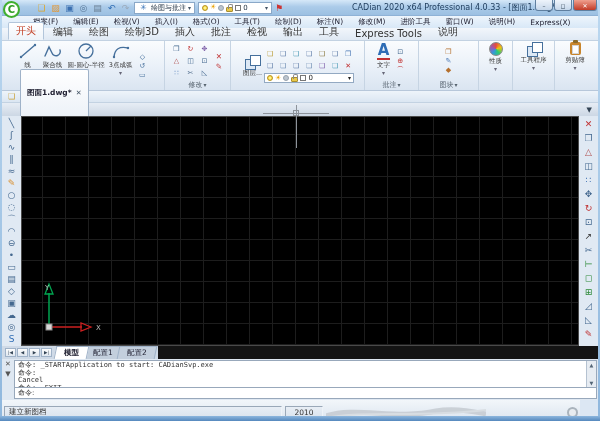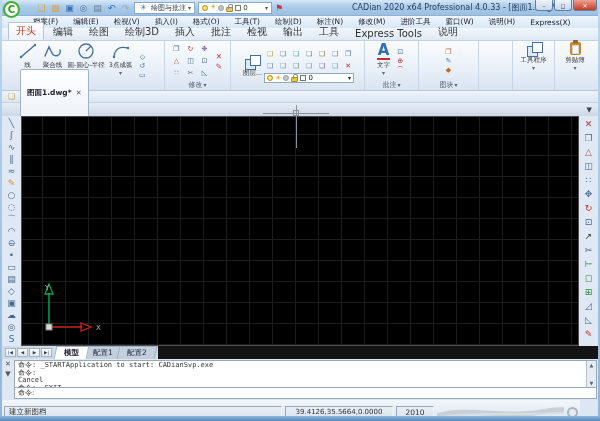--- a/index.html
+++ b/index.html
@@ -322,20 +322,27 @@
           <span class="mi" style="color: rgb(181, 112, 46);">◆</span>
         </span>
     </div>
     <div class="panel-label">
         <span>图块</span>
         <span class="dd"></span>
       </div>
   </div>
 
   <div class="panel" style="width:34px">
+    <div class="panel-body">
+      <span class="bigbtn">
+        <span class="colorwheel"></span>
+        <span class="lbl">性质</span>
+          <span class="dd"></span>
+      </span>
+    </div>
     <div class="panel-label"></div>
   </div>
 
   <div class="panel" style="width:42px">
     <div class="panel-body">
       <span class="bigbtn">
         <span class="dbl-square"></span>
         <span class="lbl">工具程序</span>
           <span class="dd"></span>
       </span>
@@ -464,21 +471,20 @@
       </div>
     </div>
     <div class="cmd-input">
       <span>命令:</span>
     </div>
   </div>
 </div>
 
 <div class="statusbar">
   <span class="scell msg">建立新图档</span>
-  <span class="scell coord">39.4126,35.5664,0.0000</span>
   <span class="scell ver">2010</span>
   <span class="swoosh">
     <svg width="160" height="16" viewBox="0 0 160 16">
         <path d="M0 12 C30 2 70 16 110 7 C130 3 150 8 160 10" fill="none" stroke="#c6ccd3" stroke-width="5" opacity="0.9"></path>
         <path d="M0 14 C40 6 90 14 160 6" fill="none" stroke="#d8dde2" stroke-width="2"></path>
       </svg>
   </span>
   <span class="knob"></span>
 </div>
 

